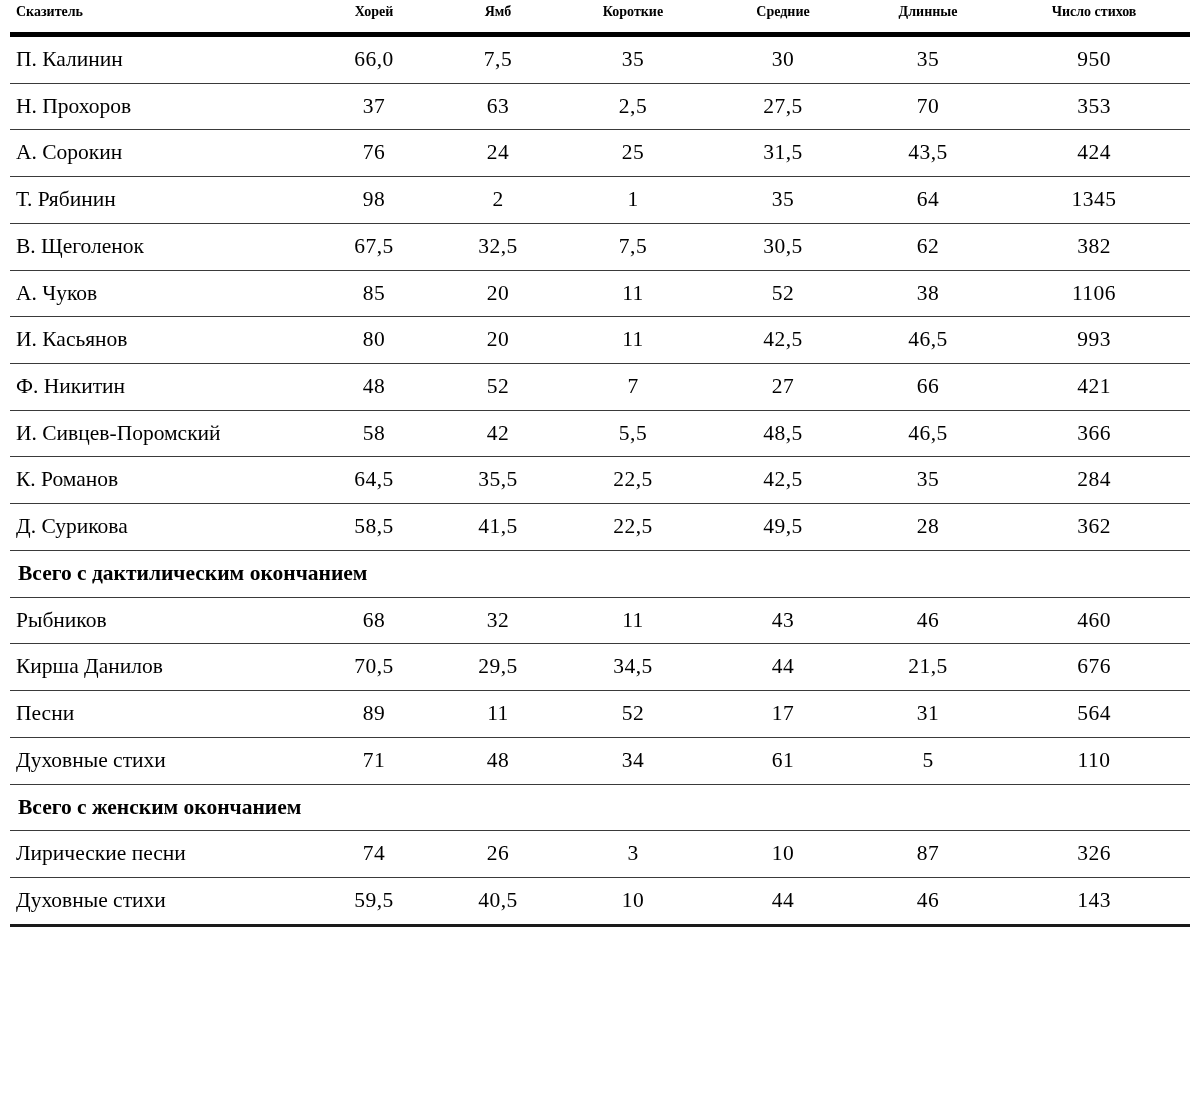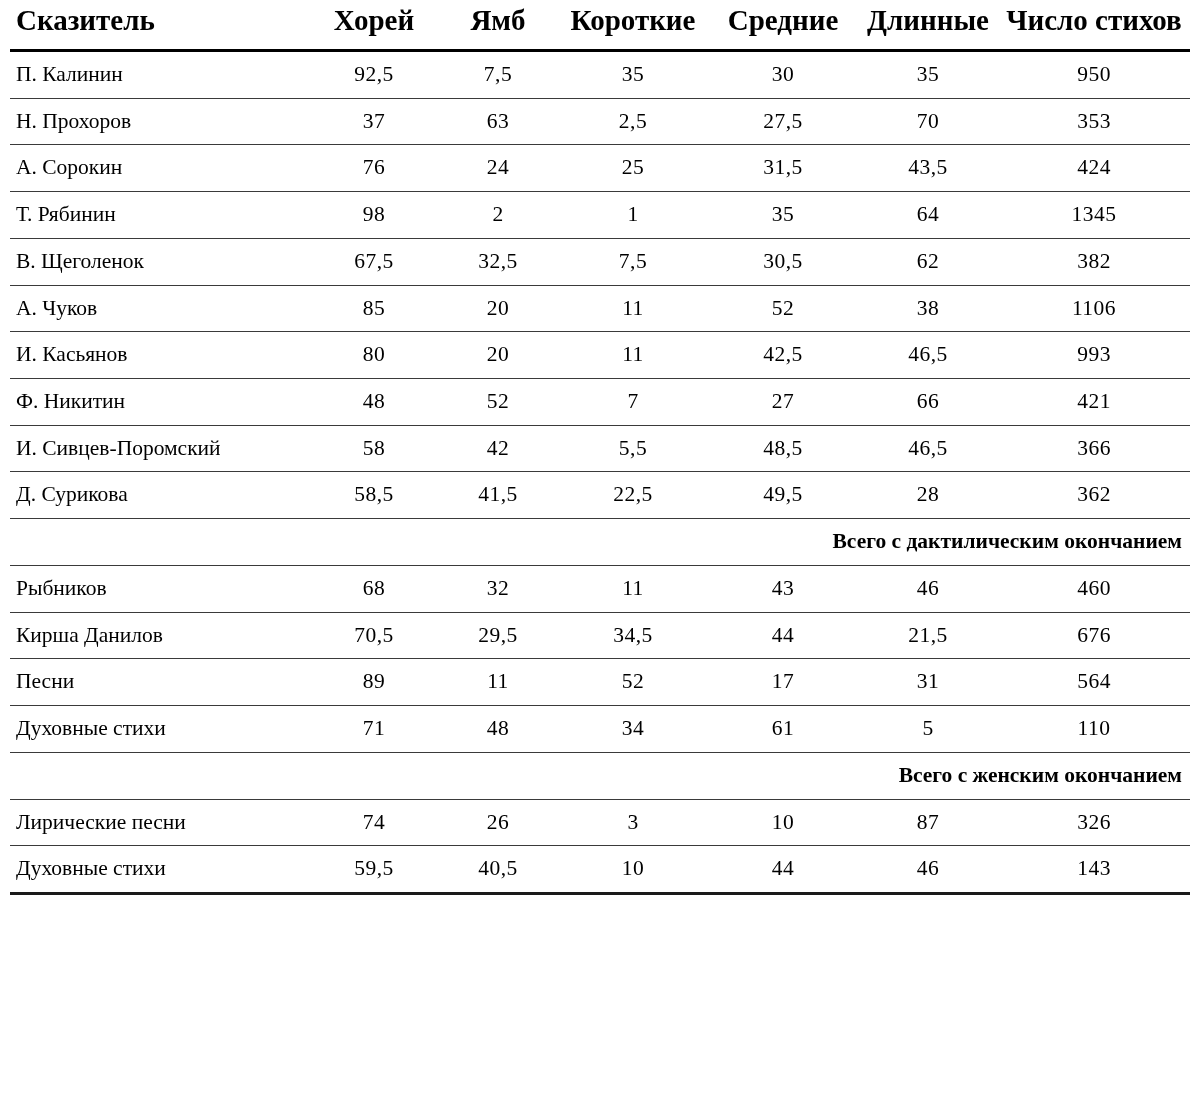--- a/index.html
+++ b/index.html
@@ -29,23 +29,23 @@
   table.data-table col.c-name   { width: 300px; }
   table.data-table col.c-num    { width: 128px; }
   table.data-table col.c-num2   { width: 120px; }
   table.data-table col.c-num3   { width: 150px; }
   table.data-table col.c-num4   { width: 150px; }
   table.data-table col.c-num5   { width: 140px; }
   table.data-table col.c-total  { width: 192px; }
 
   thead th {
     font-weight: bold;
-    font-size: 29px;
+    font-size: 14px;
     padding: 4px 8px 12px 8px;
-    border-bottom: 3px solid #000000;
+    border-bottom: 5px solid #000000;
     white-space: nowrap;
   }
   thead th.th-name {
     text-align: left;
     padding-left: 6px;
   }
   thead th.th-num {
     text-align: center;
   }
   tbody td {
@@ -60,21 +60,21 @@
   td.cell-name {
     text-align: left;
     padding-left: 6px;
     white-space: nowrap;
     margin-top: 24px;
   }
   td.cell-num {
     text-align: center;
   }
   tr.section-row td {
-    text-align: right;
+    text-align: left;
     font-weight: bold;
     padding: 10px 8px 11px 8px;
     border-bottom: 1px solid #3a3a3a;
   }
   
   .num { letter-spacing: 0.5px; }
 </style>
 </head>
 <body>
 
@@ -96,21 +96,21 @@
         <th class="th-num">Ямб</th>
         <th class="th-num">Короткие</th>
         <th class="th-num">Средние</th>
         <th class="th-num">Длинные</th>
         <th class="th-num">Число стихов</th>
       </tr>
     </thead>
     <tbody id="table-body">
         <tr>
           <td class="cell-name"><span class="">П. Калинин</span></td>
-          <td class="cell-num"><span class="num">92,5</span></td>
+          <td class="cell-num"><span class="num">66,0</span></td>
           <td class="cell-num"><span class="num">7,5</span></td>
           <td class="cell-num"><span class="num">35</span></td>
           <td class="cell-num"><span class="num">30</span></td>
           <td class="cell-num"><span class="num">35</span></td>
           <td class="cell-num"><span class="num">950</span></td>
         </tr>
         <tr>
           <td class="cell-name"><span class="">Н. Прохоров</span></td>
           <td class="cell-num"><span class="num">37</span></td>
           <td class="cell-num"><span class="num">63</span></td>
@@ -176,20 +176,29 @@
         <tr>
           <td class="cell-name"><span class="">И. Сивцев-Поромский</span></td>
           <td class="cell-num"><span class="num">58</span></td>
           <td class="cell-num"><span class="num">42</span></td>
           <td class="cell-num"><span class="num">5,5</span></td>
           <td class="cell-num"><span class="num">48,5</span></td>
           <td class="cell-num"><span class="num">46,5</span></td>
           <td class="cell-num"><span class="num">366</span></td>
         </tr>
         <tr>
+          <td class="cell-name"><span class="">К. Романов</span></td>
+          <td class="cell-num"><span class="num">64,5</span></td>
+          <td class="cell-num"><span class="num">35,5</span></td>
+          <td class="cell-num"><span class="num">22,5</span></td>
+          <td class="cell-num"><span class="num">42,5</span></td>
+          <td class="cell-num"><span class="num">35</span></td>
+          <td class="cell-num"><span class="num">284</span></td>
+        </tr>
+        <tr>
           <td class="cell-name"><span class="">Д. Сурикова</span></td>
           <td class="cell-num"><span class="num">58,5</span></td>
           <td class="cell-num"><span class="num">41,5</span></td>
           <td class="cell-num"><span class="num">22,5</span></td>
           <td class="cell-num"><span class="num">49,5</span></td>
           <td class="cell-num"><span class="num">28</span></td>
           <td class="cell-num"><span class="num">362</span></td>
         </tr>
         <tr class="section-row">
           <td colspan="7">Всего с дактилическим окончанием</td>

